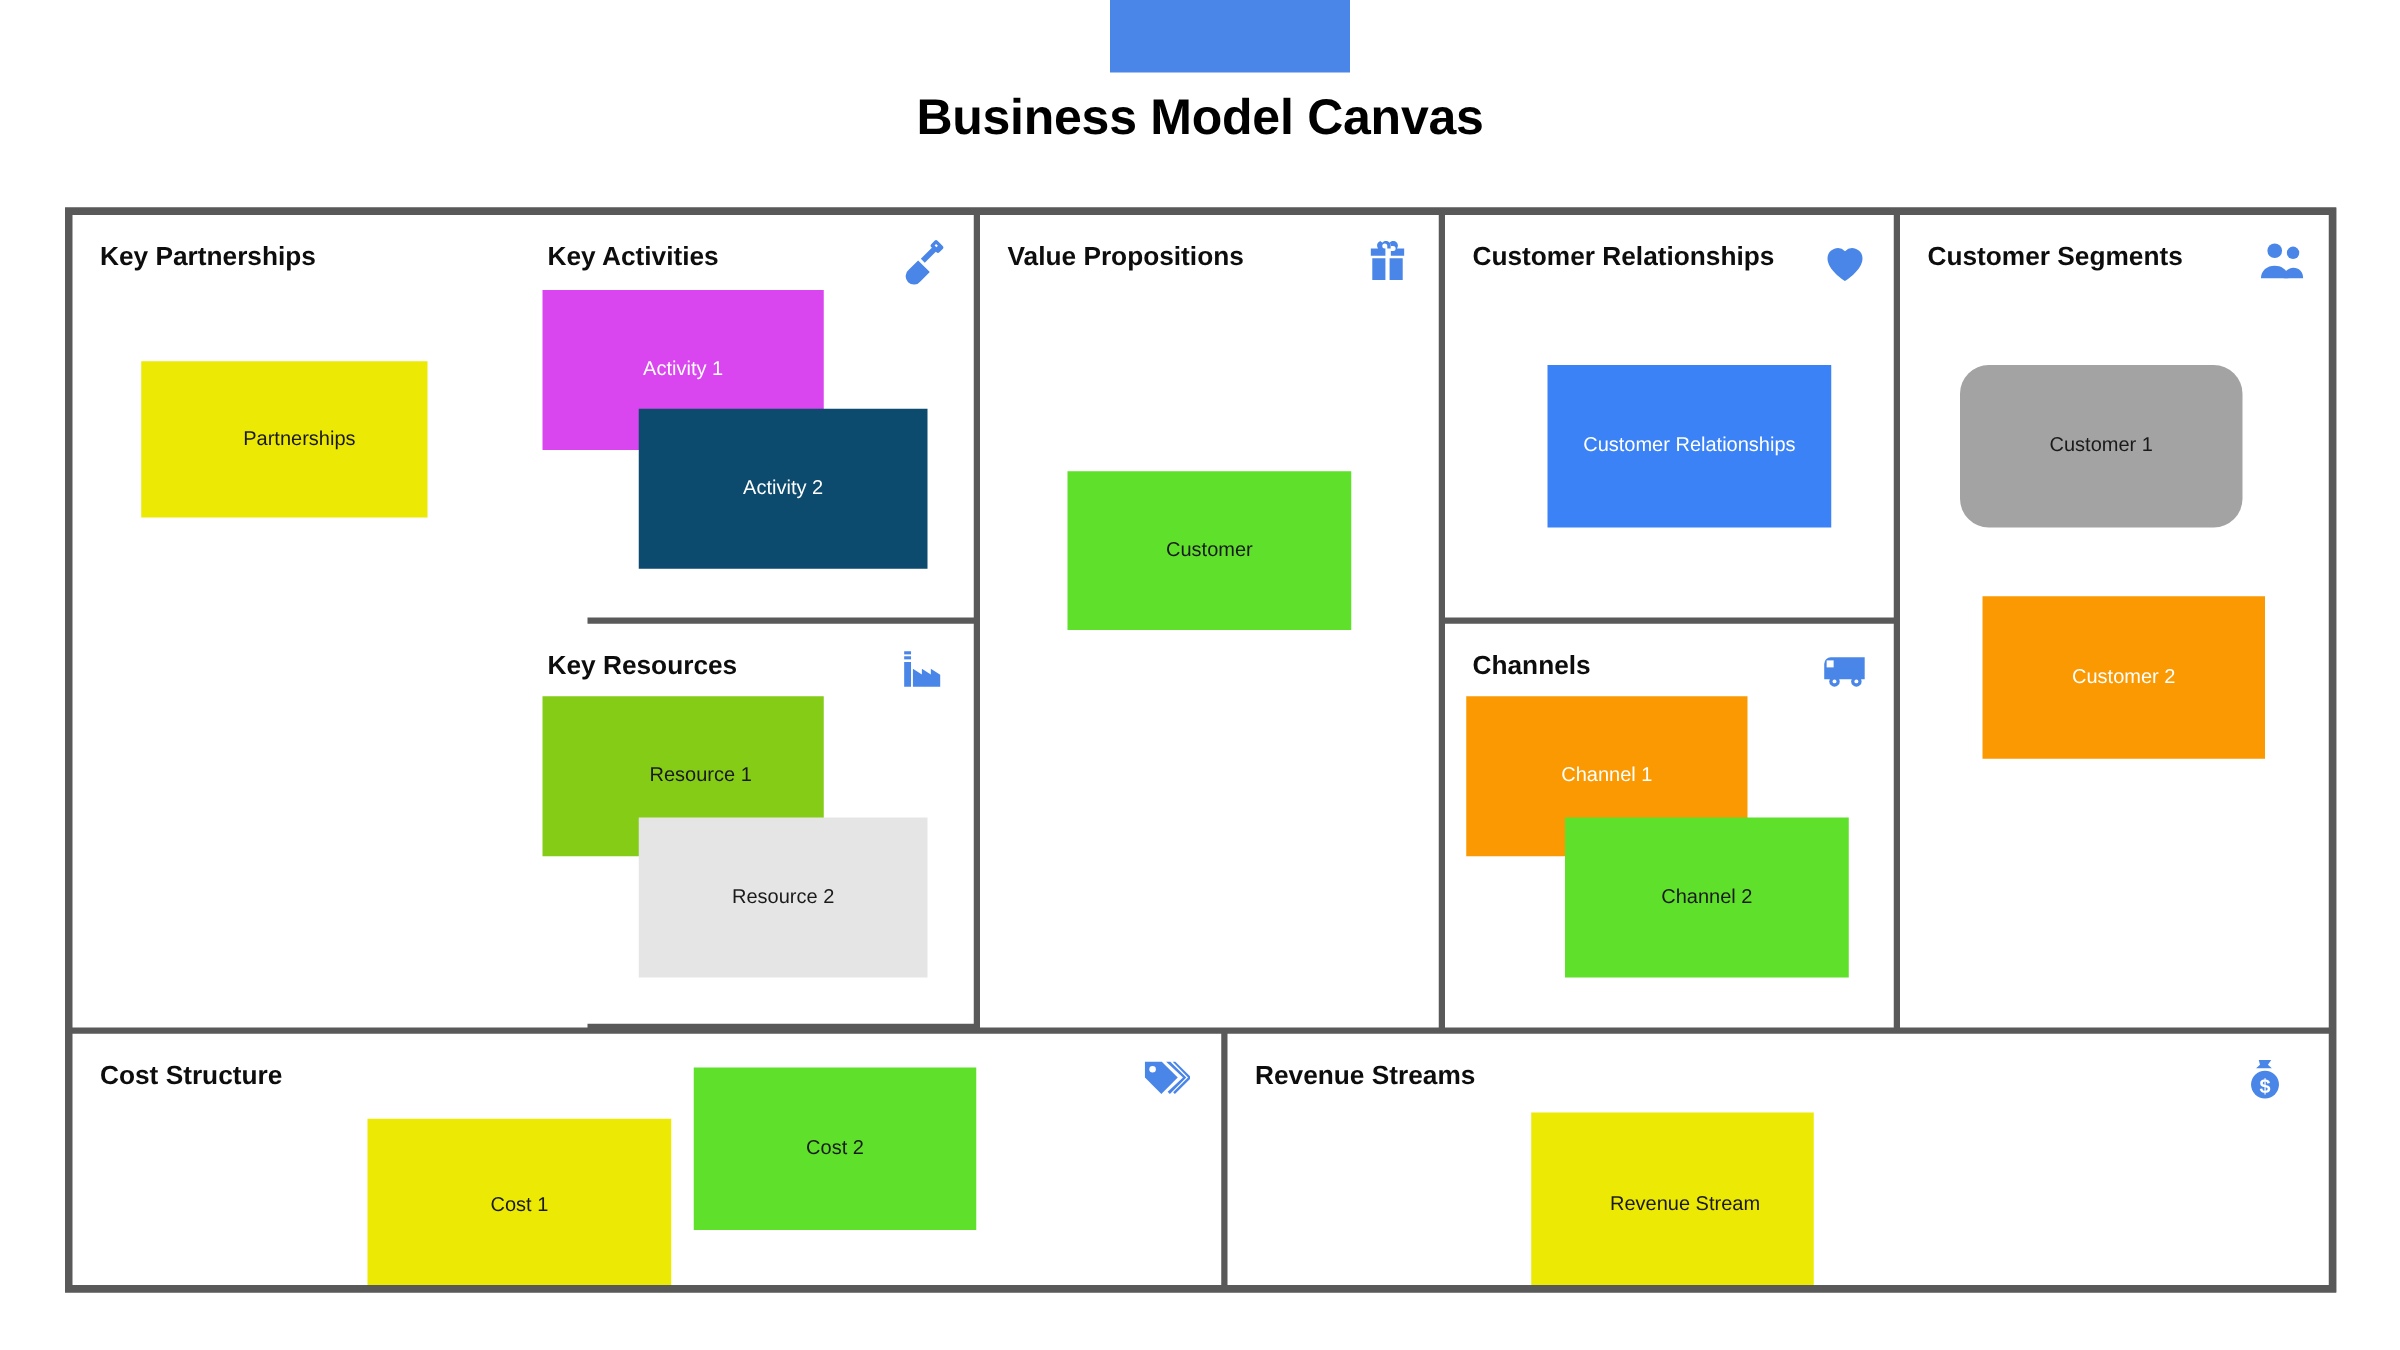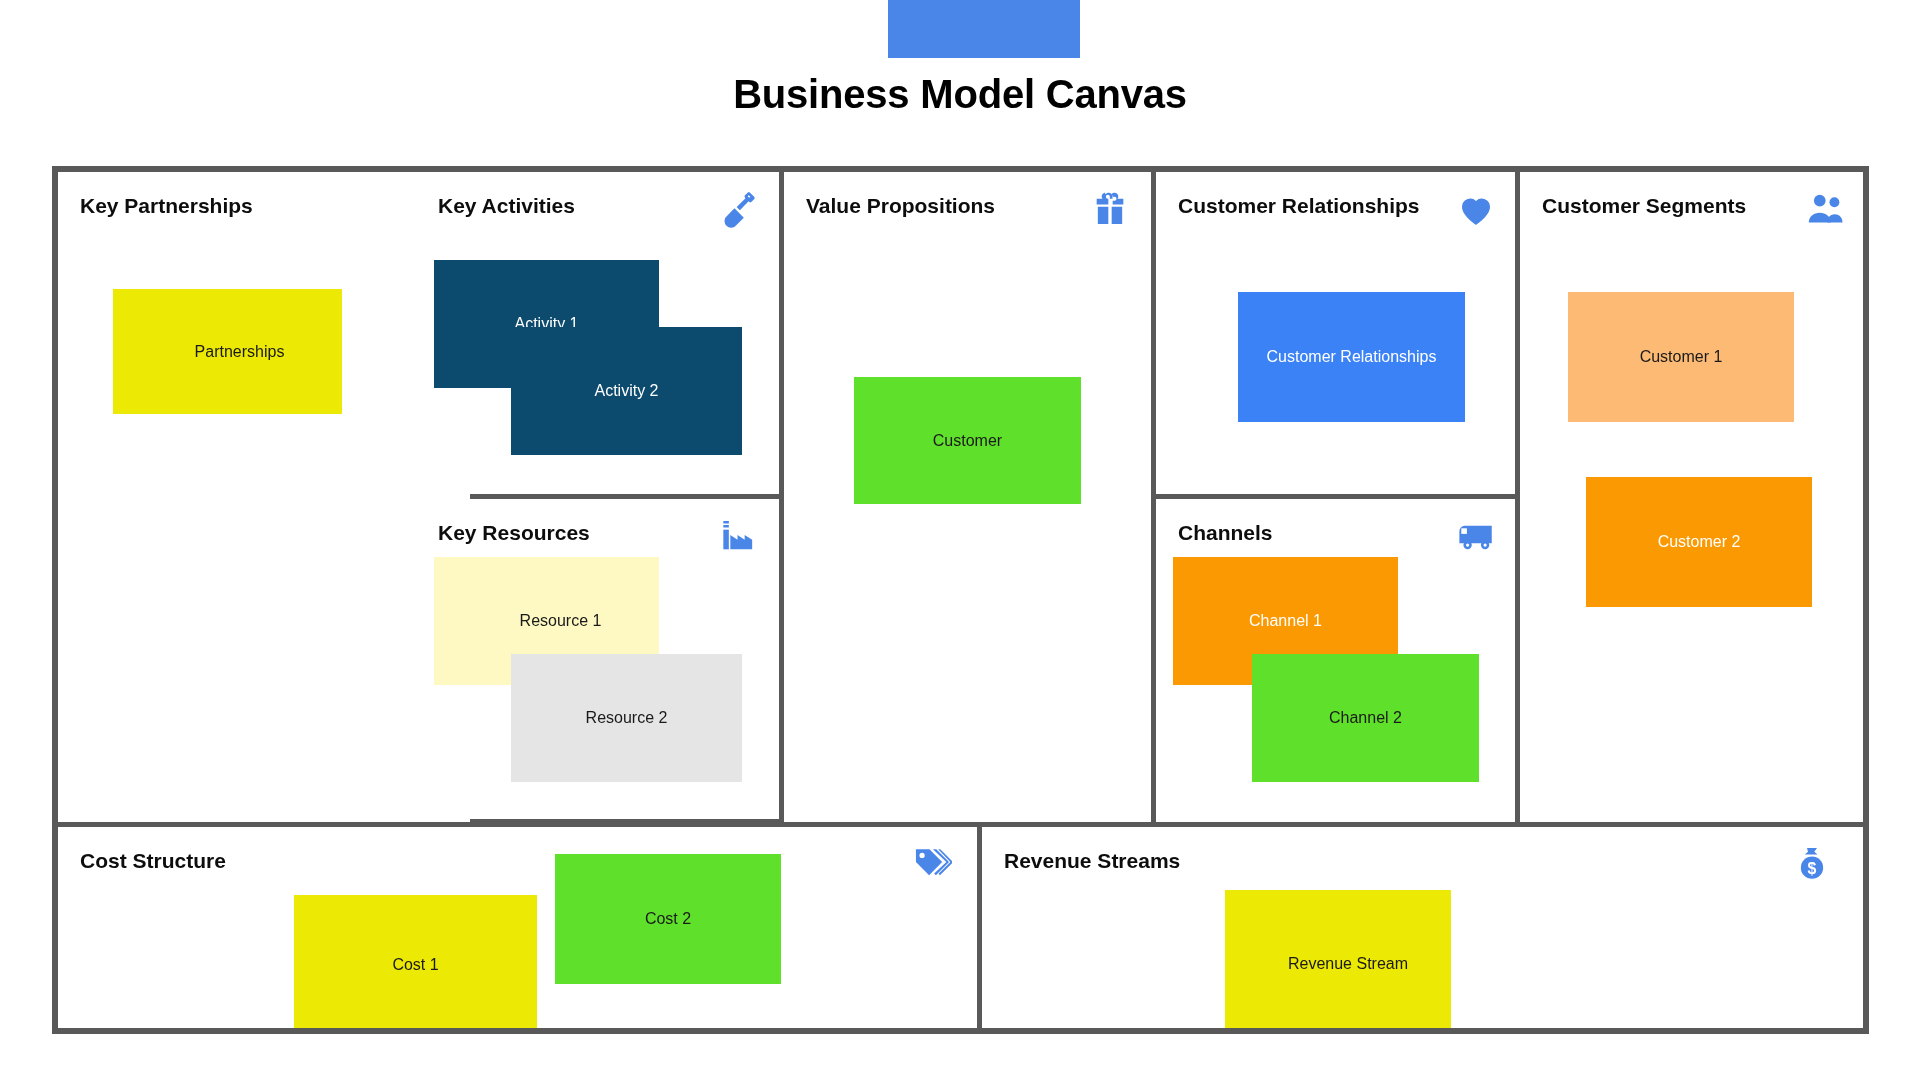--- a/index.html
+++ b/index.html
@@ -114,35 +114,35 @@
     </div>
 
     <div class="cell" style="left:358px; top:0px; width:363px; height:322px;">
       <div class="cell-title">Key Activities</div>
       <div class="cell-icon" style="right:18px;">
         <svg width="40" height="40" viewBox="0 0 24 24" fill="#4a86e8">
           <path d="M19.2 2.2a1 1 0 0 0-1.4 0l-1.6 1.6a1 1 0 0 0 0 1.4l.3.3-5.3 5.3 1.9 1.9 5.3-5.3.3.3a1 1 0 0 0 1.4 0l1.6-1.6a1 1 0 0 0 0-1.4zm-.5 3.1-.9-.9.7-.7.9.9z"></path>
           <path d="M9.9 11.6 5.5 16a4 4 0 1 0 5.6 5.6l4.4-4.4z"></path>
         </svg>
       </div>
-      <div class="note light" style="left:18px; top:60px; width:225px; height:128px; background:#0c4a6e; z-index:1;margin-top:28px;">Activity 1</div>
+      <div class="note light" style="left:18px; top:60px; width:225px; height:128px; background:#d946ef; z-index:1;">Activity 1</div>
       <div class="note light" style="left:95px; top:155px; width:231px; height:128px; background:#0c4a6e; z-index:2;text-align:right;">Activity 2</div>
     </div>
 
     <div class="cell" style="left:358px; top:327px; width:363px; height:320px;">
       <div class="cell-title">Key Resources</div>
       <div class="cell-icon" style="right:18px;">
         <svg width="40" height="40" viewBox="0 0 24 24" fill="#4a86e8">
           <rect x="3.2" y="3" width="3.3" height="1.5"></rect>
           <rect x="3.2" y="5.4" width="3.3" height="1.5"></rect>
           <path d="M3.2 8.2h3.3V20H3.2z"></path>
           <path d="M7.4 20V11.4l4.3 2.8v-2.8l4.3 2.8v-2.8l4.5 2.9V20z"></path>
         </svg>
       </div>
-      <div class="note dark" style="left:18px; top:58px; width:225px; height:128px; background:#fef9c3; z-index:1;padding-left:32px;">Resource 1</div>
+      <div class="note dark" style="left:18px; top:58px; width:225px; height:128px; background:#84cc16; z-index:1;padding-left:32px;">Resource 1</div>
       <div class="note dark" style="left:95px; top:155px; width:231px; height:128px; background:#e5e5e5; z-index:2;">Resource 2</div>
     </div>
 
     <div class="cell" style="left:726px; top:0px; width:367px; height:650px;">
       <div class="cell-title">Value Propositions</div>
       <div class="cell-icon" style="right:18px;">
         <svg width="40" height="40" viewBox="0 0 24 24" fill="#4a86e8">
           <path d="M9.3 2.3C8 2.3 7 3.3 7 4.5c0 .5.2 1 .5 1.4H4v3.4h7V5.9h-.3a1.2 1.2 0 1 1 1.2-1.2v1.2h1.6V4.5c0-1.2-1-2.2-2.3-2.2-.7 0-1.3.3-1.7.8-.4-.5-1-.8-1.7-.8z"></path>
           <path d="M14.7 2.3c-.7 0-1.3.3-1.7.8.4.4.6 1 .6 1.6h1.1a1.2 1.2 0 1 1 0 2.4h-1.1v2.2H20V5.9h-3.5c.3-.4.5-.9.5-1.4 0-1.2-1-2.2-2.3-2.2z"></path>
           <path d="M4.7 10.6h6.3V21H4.7zM13 10.6h6.3V21H13z"></path>
@@ -180,21 +180,21 @@
     <div class="cell" style="left:1462px; top:0px; width:343px; height:650px;">
       <div class="cell-title">Customer Segments</div>
       <div class="cell-icon" style="right:14px;">
         <svg width="44" height="44" viewBox="0 0 24 24" fill="#4a86e8">
           <circle cx="8.6" cy="7.4" r="3.2"></circle>
           <path d="M2.6 19.4c0-3.3 2.7-5.4 6-5.4s6 2.1 6 5.4z"></path>
           <circle cx="16.6" cy="8.3" r="2.7"></circle>
           <path d="M12.6 19.4c0-2.9 1.9-4.6 4.2-4.6s4.2 1.7 4.2 4.6z"></path>
         </svg>
       </div>
-      <div class="note dark" style="left:48px; top:120px; width:226px; height:130px; background:#fdba74;">Customer 1</div>
+      <div class="note dark" style="left:48px; top:120px; width:226px; height:130px; background:#a3a3a3;border-radius:23px;">Customer 1</div>
       <div class="note light" style="left:66px; top:305px; width:226px; height:130px; background:#fb9902;">Customer 2</div>
     </div>
 
     <div class="cell" style="left:0px; top:655px; width:919px; height:201px;">
       <div class="cell-title">Cost Structure</div>
       <div class="cell-icon" style="left:850px;">
         <svg width="42" height="42" viewBox="0 0 24 24" fill="#4a86e8">
           <path d="M3.4 3.6h7.7l7.3 7.3-7.5 7.5-7.5-7.5z"></path>
           <circle cx="6.9" cy="7.1" r="1.5" fill="#ffffff"></circle>
           <path d="M13.1 3.6h1.9l7.3 7.3-7.5 7.5-1-1 7-6.5z"></path>

